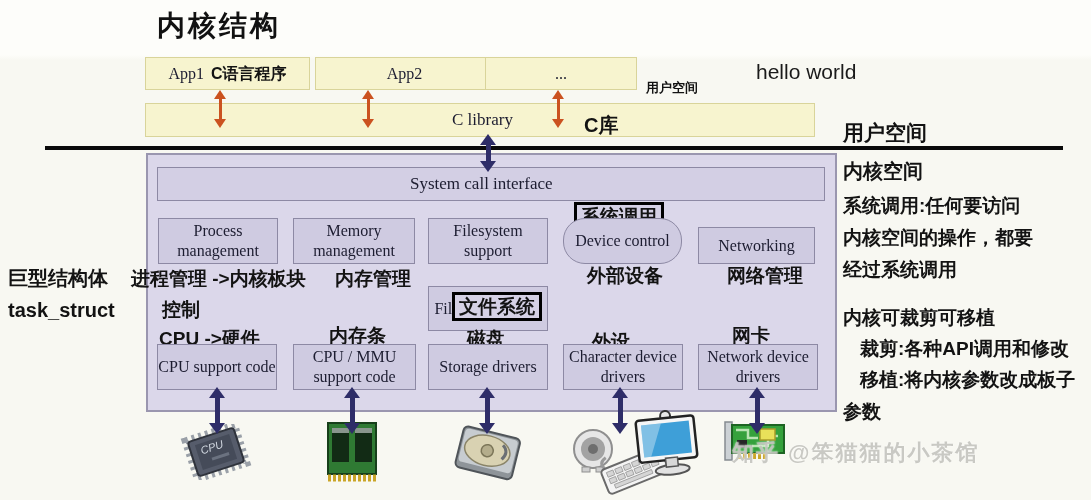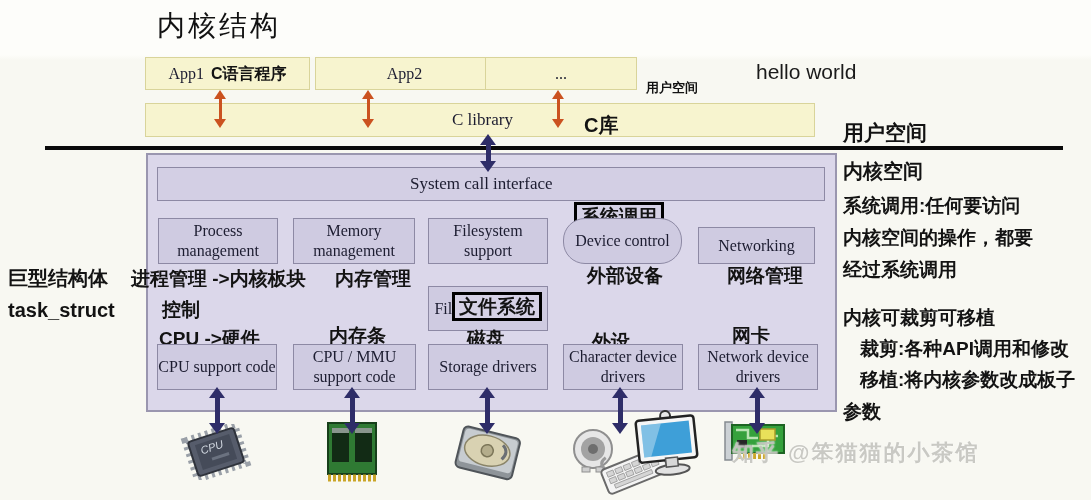--- a/index.html
+++ b/index.html
@@ -33,21 +33,21 @@
   .navy .hu{margin-left:-8px;border-width:0 8px 11px 8px;}
   .navy .hd{margin-left:-8px;border-width:11px 8px 0 8px;}
   .wm{position:absolute;left:732px;top:438px;font-size:22px;font-weight:600;letter-spacing:2px;
     color:rgba(186,186,180,0.78);text-shadow:0 0 2px #ffffff;white-space:nowrap;}
 </style>
 </head>
 <body>
 
 <div id="canvas">
 
-  <div class="abs serif" style="left:157px;top:7px;font-size:28px;font-weight:400;letter-spacing:3px;color:#111;">内核结构</div>
+  <div class="abs serif" style="left:157px;top:7px;font-size:28px;font-weight:700;letter-spacing:3px;color:#111;">内核结构</div>
 
   <div class="abs yellow cbox" style="left:145px;top:57px;width:165px;height:33px;gap:7px;">
     <span class="serif" style="font-size:16px;">App1</span>
     <span class="cjk" style="font-size:16px;">C语言程序</span>
   </div>
   <div class="abs yellow cbox" style="left:315px;top:57px;width:179px;height:33px;">
     <span class="serif" style="font-size:16px;">App2</span>
   </div>
   <div class="abs yellow cbox" style="left:485px;top:57px;width:152px;height:33px;">
     <span class="serif" style="font-size:16px;">...</span>

